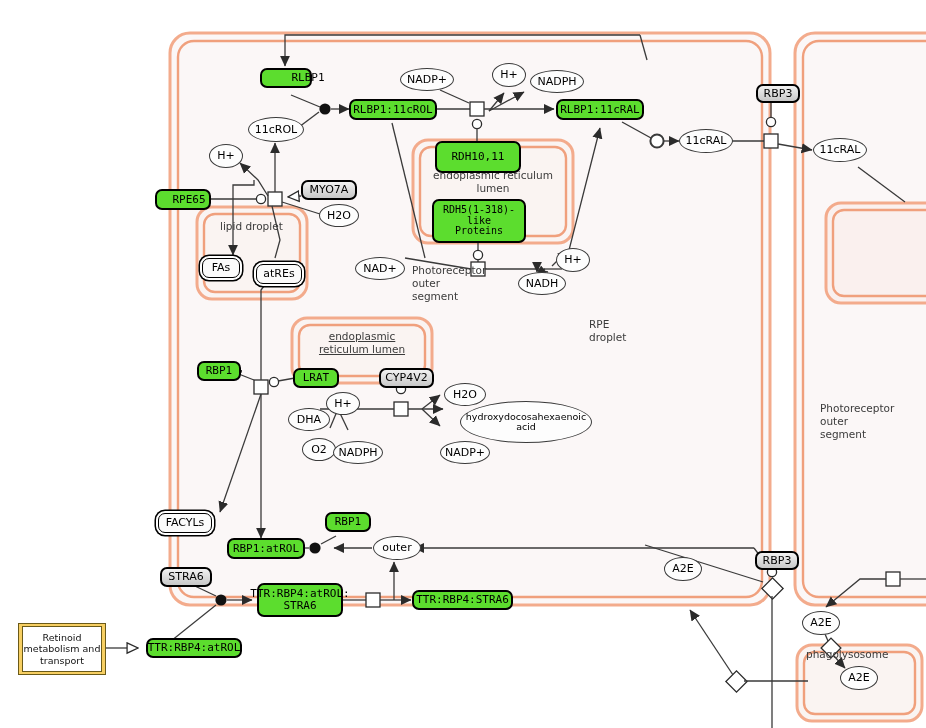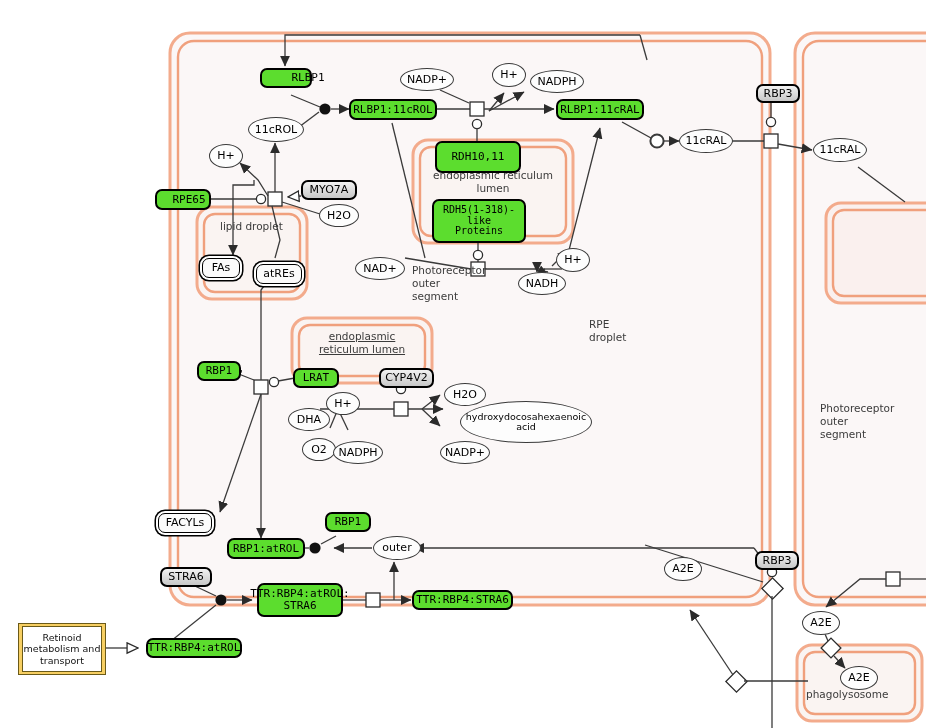--- a/index.html
+++ b/index.html
@@ -200,21 +200,21 @@
 <div class="cmp-label" style="left:412px;top:264px;">Photoreceptor
 outer
 segment</div>
 <div class="cmp-label" style="left:820px;top:402px;">Photoreceptor
 outer
 segment</div>
 <div class="cmp-label" style="left:420px;top:169px;width:146px;text-align:center;">endoplasmic reticulum lumen</div>
 <div class="cmp-label" style="left:299px;top:330px;width:126px;text-align:center;text-decoration:underline;">endoplasmic
 reticulum lumen</div>
 <div class="cmp-label" style="left:220px;top:220px;">lipid droplet</div>
-<div class="cmp-label" style="left:806px;top:688px;">phagolysosome</div>
+<div class="cmp-label" style="left:806px;top:648px;">phagolysosome</div>
 
 <div class="node ent-green" style="left:260px;top:68px;width:52px;height:20px;padding-left:44px;">RLBP1</div>
 <div class="node ent-green" style="left:349px;top:99px;width:88px;height:21px;">RLBP1:11cROL</div>
 <div class="node ent-green" style="left:556px;top:99px;width:88px;height:21px;">RLBP1:11cRAL</div>
 <div class="node ent-green" style="left:435px;top:141px;width:86px;height:32px;">RDH10,11</div>
 <div class="node ent-green" style="left:432px;top:199px;width:94px;height:44px;font-size:10px;">RDH5(1-318)-like
 Proteins</div>
 <div class="node ent-green" style="left:155px;top:189px;width:56px;height:21px;padding-left:12px;">RPE65</div>
 <div class="node ent-grey" style="left:301px;top:180px;width:56px;height:20px;">MYO7A</div>
 <div class="node ent-grey" style="left:756px;top:84px;width:44px;height:19px;">RBP3</div>

